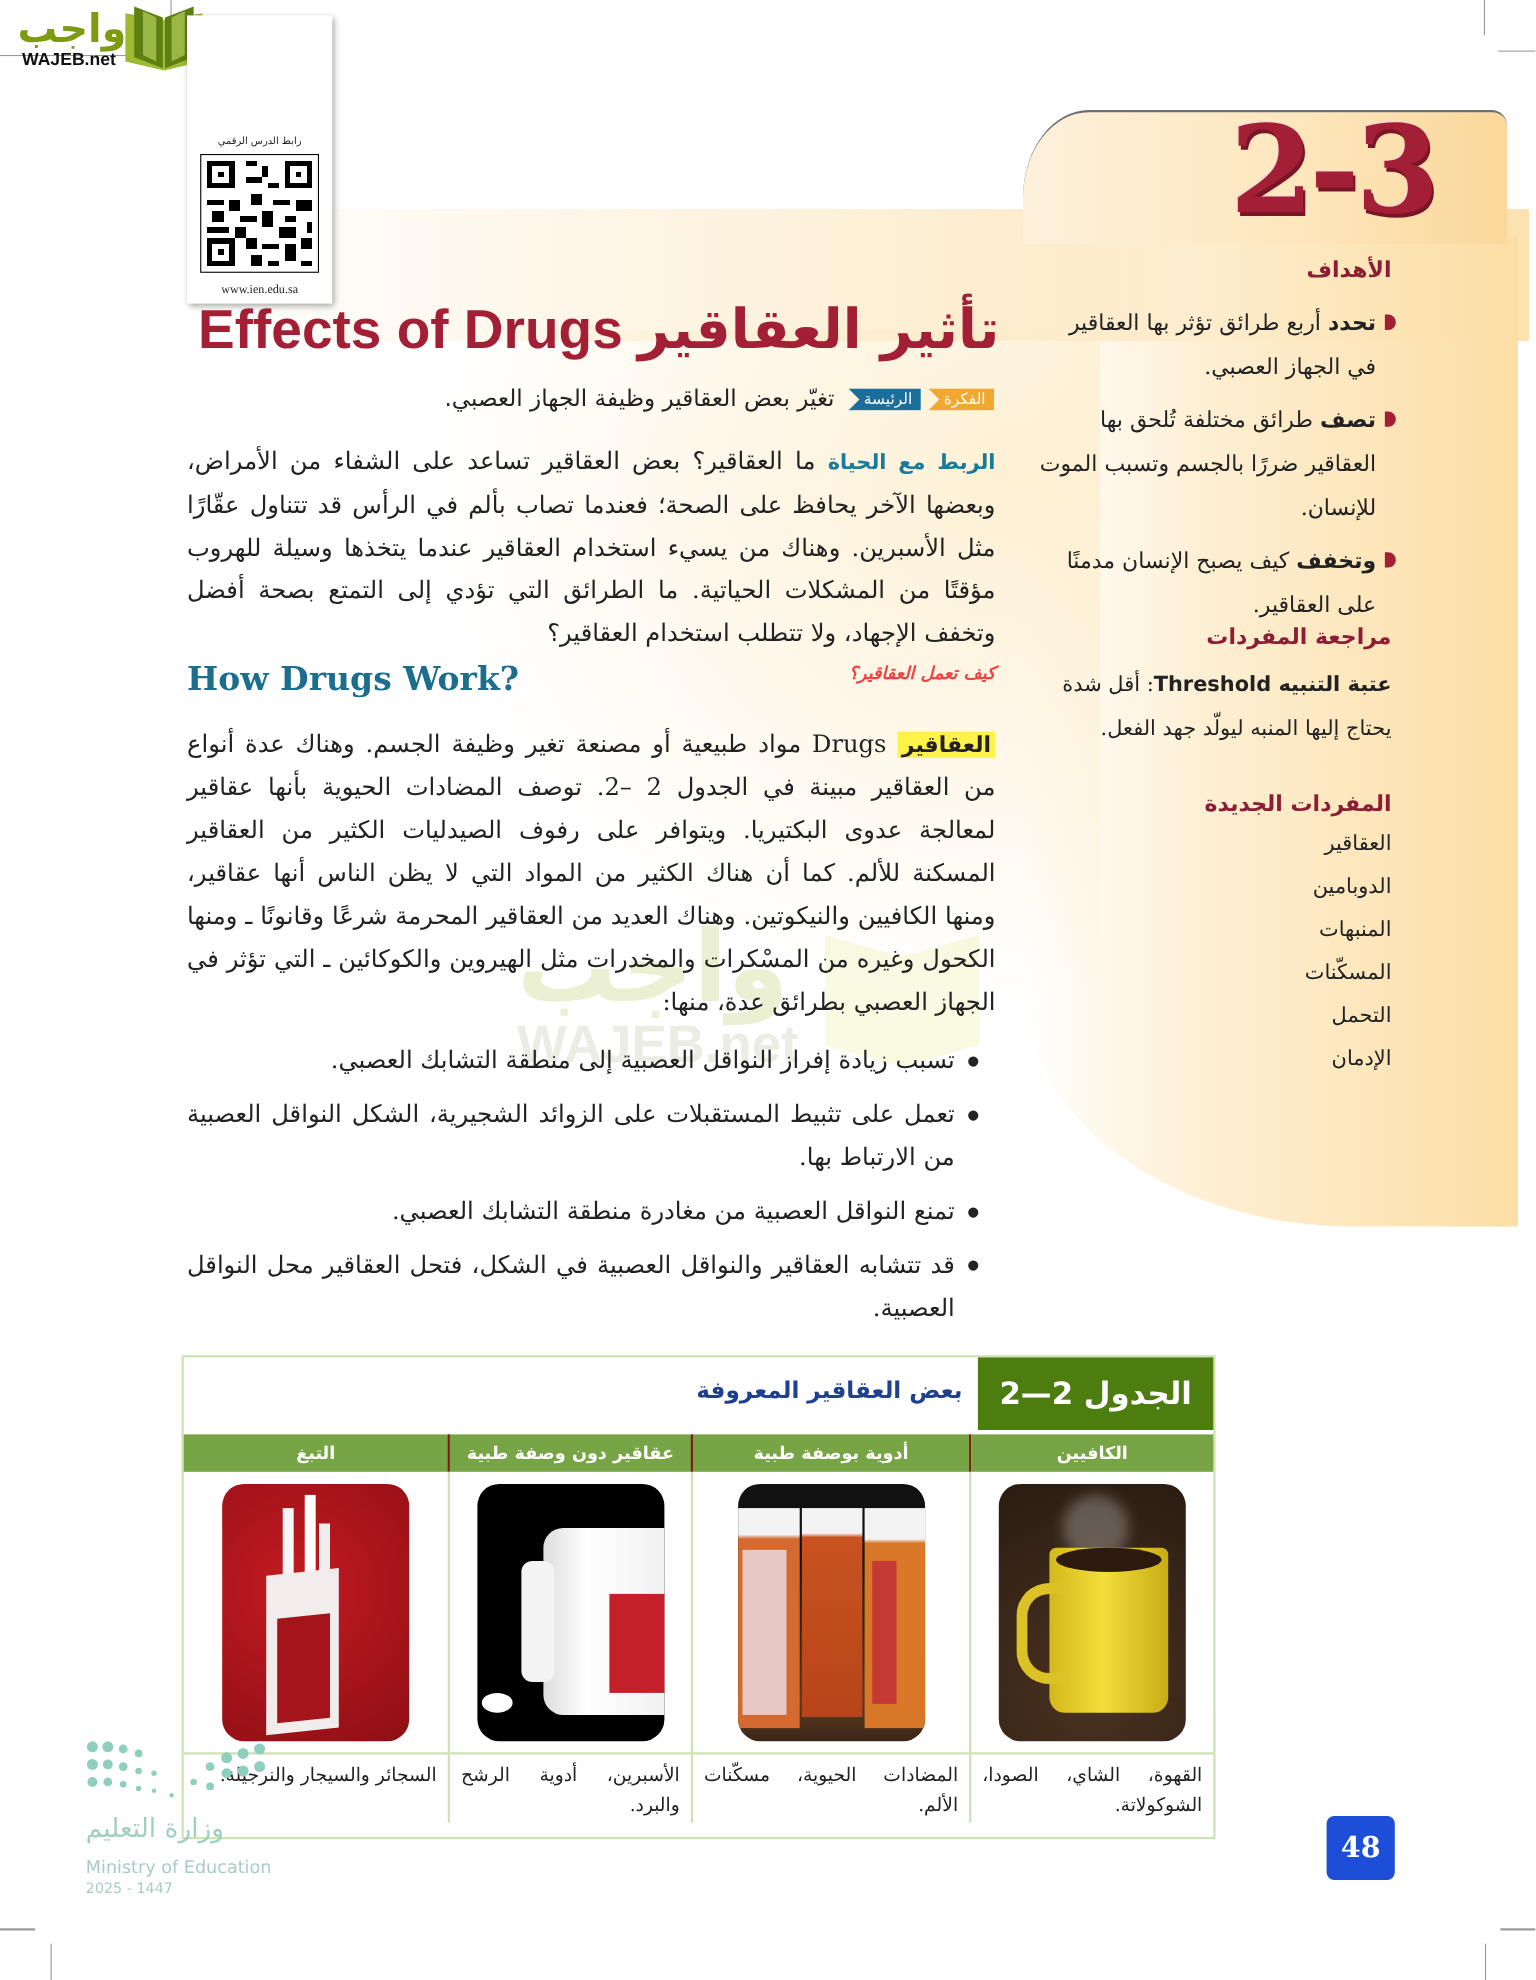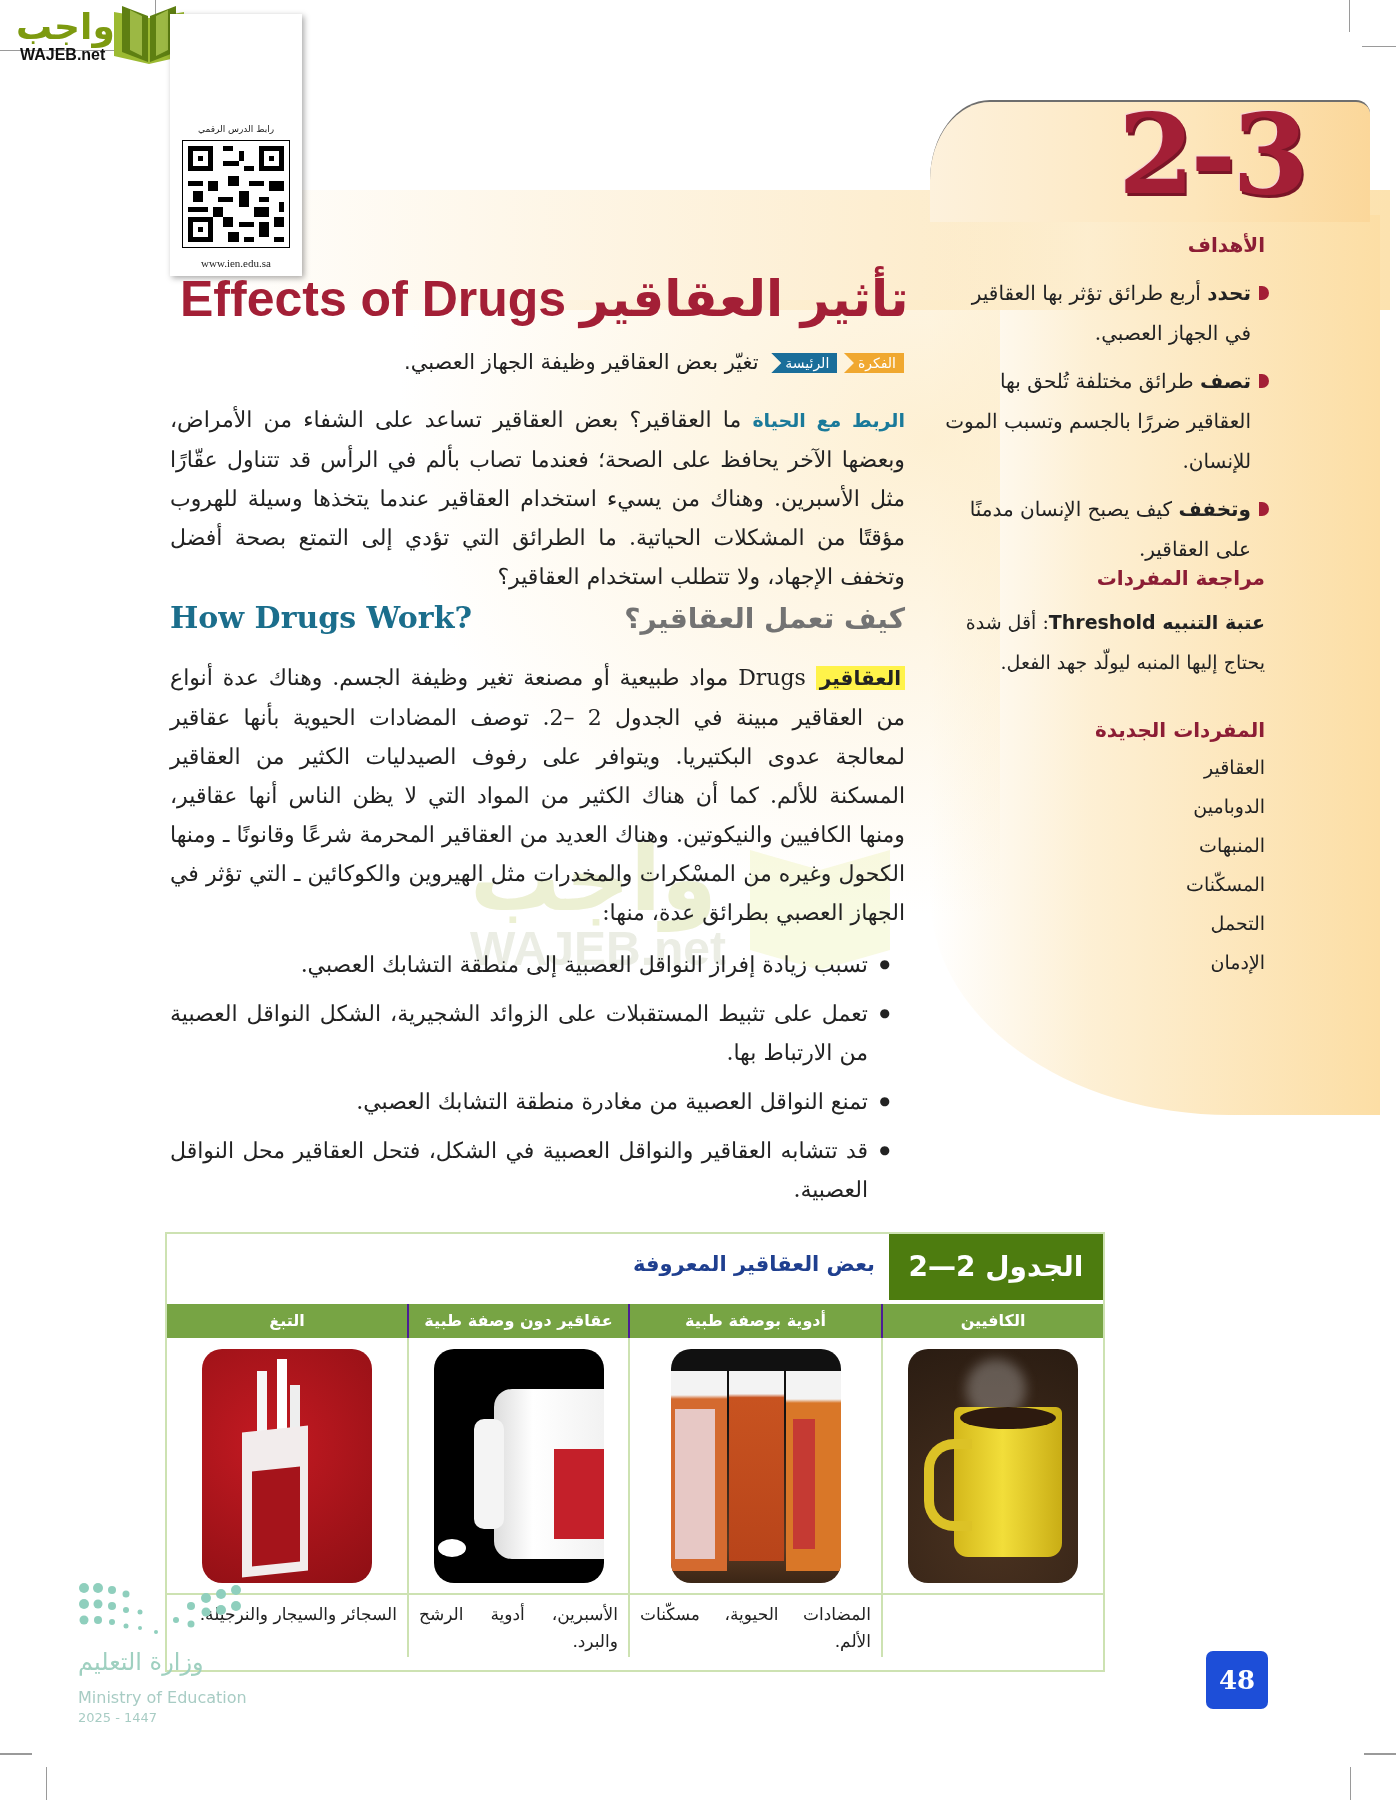--- a/index.html
+++ b/index.html
@@ -28,37 +28,37 @@
   .wajeb-en { position:absolute; left:12px; top:42px; font-family:"Liberation Sans", sans-serif; font-weight:bold; font-size:16px; color:#111; }
   .title { position:absolute; left:180px; top:270px; width:722px; text-align:right; font-family:"Liberation Sans", sans-serif; font-weight:bold; font-size:50px; color:#a31f36; white-space:nowrap; }
   .title .ar { font-family:"DejaVu Sans", sans-serif; }
   .main-idea { position:absolute; left:180px; top:350px; width:724px; direction:rtl; text-align:right; font-size:21px; font-weight:normal; font-family:"DejaVu Sans", sans-serif; }
   .badge-fikra { display:inline-block; background:#f0a830; color:#fff; font-size:14px; padding:2px 8px 2px 14px; clip-path:polygon(0 0,100% 0,100% 100%,0 100%,10px 50%); vertical-align:middle; }
   .badge-raisa { display:inline-block; background:#1a6e9a; color:#fff; font-size:14px; padding:2px 8px 2px 14px; vertical-align:middle; clip-path:polygon(0 0,100% 0,100% 100%,0 100%,10px 50%); margin-left:6px; }
   .para { position:absolute; left:170px; width:735px; direction:rtl; text-align:justify; font-size:22px; line-height:39px; font-family:"DejaVu Serif", serif; }
   .life-label { color:#1a7a9a; font-weight:bold; font-family:"DejaVu Sans", sans-serif; font-size:19px; }
   .sec-head { position:absolute; left:170px; top:600px; width:735px; height:40px; }
   .sec-en { position:absolute; left:0; top:0; font-family:"DejaVu Serif", serif; font-weight:bold; font-size:30px; color:#1b6e8c; }
-  .sec-ar { position:absolute; right:0; top:2px; font-family:"DejaVu Sans", sans-serif; font-weight:bold; font-size:28px; color:#737373; direction:rtl; }
+  .sec-ar { position:absolute; right:0; top:2px; font-family:"DejaVu Sans", sans-serif; font-weight:bold; font-size:16px; color:#ef4444; direction:rtl;font-style:italic; }
   .hl { background:#fff34a; font-weight:bold; font-family:"DejaVu Sans", sans-serif; font-size:20px; padding:0 4px; }
   .bullets { position:absolute; left:170px; top:945px; width:720px; direction:rtl; font-size:22px; line-height:39px; margin:0; padding:0; list-style:none; }
   .bullets li { position:relative; padding-right:22px; margin-bottom:10px; text-align:justify; }
   .bullets li::before { content:"\25CF"; position:absolute; right:0; top:0; font-size:12px; }
   .watermark { position:absolute; left:450px; top:830px; width:500px; height:140px; opacity:0.55; pointer-events:none; }
   .side { position:absolute; left:945px; width:320px; direction:rtl; text-align:right; }
   .side-h { font-family:"DejaVu Sans", sans-serif; font-weight:bold; font-size:20px; color:#8c1d35; }
   .obj { font-size:20px; line-height:40px; position:relative; padding-right:14px; margin-bottom:8px; }
   .obj .mk { position:absolute; right:-4px; top:13px; width:10px; height:14px; background:#a31f36; border-radius:0 8px 8px 0; }
   .obj b { font-family:"DejaVu Sans", sans-serif; }
   .vocab-list { list-style:none; margin:6px 0 0 0; padding:0; font-size:19px; line-height:39px; }
   .table-wrap { position:absolute; left:165px; top:1232px; width:936px; height:436px; border:2px solid #cde2b2; background:#fff; }
   .t-title { position:absolute; right:0; top:0; width:214px; height:66px; background:#4d7c0f; color:#fff; font-family:"DejaVu Sans", sans-serif; font-weight:bold; font-size:28px; line-height:66px; text-align:center; direction:rtl; }
   .t-sub { position:absolute; right:228px; top:18px; font-family:"DejaVu Sans", sans-serif; font-weight:bold; font-size:21px; color:#1f3f8f; direction:rtl; }
   .t-grid { position:absolute; left:0; top:70px; width:936px; display:grid; grid-template-columns:242px 221px 253px 220px; direction:ltr; }
-  .t-h { background:#77a444; color:#fff; font-family:"DejaVu Sans", sans-serif; font-weight:bold; font-size:16px; height:34px; line-height:34px; text-align:center; border-right:2px solid #4c1d95; direction:rtl; }
+  .t-h { background:#77a444; color:#fff; font-family:"DejaVu Sans", sans-serif; font-weight:bold; font-size:16px; height:34px; line-height:34px; text-align:center; border-right:2px solid #7f1d1d; direction:rtl; }
   .t-img { height:255px; border-right:2px solid #cde2b2; border-bottom:2px solid #cde2b2; display:flex; align-items:center; justify-content:center; }
   .t-img .ph { width:170px; height:234px; border-radius:20px; position:relative; overflow:hidden; }
   .t-txt { height:62px; border-right:2px solid #cde2b2; direction:rtl; text-align:justify; font-size:17px; line-height:27px; padding:6px 10px; box-sizing:border-box; }
   .moe { position:absolute; left:76px; top:1580px; width:200px; height:150px; }
   .moe-ar { position:absolute; left:78px; top:1648px; font-family:"DejaVu Sans", sans-serif; font-size:24px; color:#9fd0c0; direction:rtl; letter-spacing:2px; }
   .moe-en { position:absolute; left:78px; top:1688px; font-family:"DejaVu Sans", sans-serif; font-size:16px; color:#a8ccc4; }
   .moe-yr { position:absolute; left:78px; top:1710px; font-family:"DejaVu Sans", sans-serif; font-size:13px; color:#a8ccc4; }
   .page-num { position:absolute; left:1206px; top:1651px; width:62px; height:58px; background:#1d4ed8; color:#fff; border-radius:7px; font-family:"DejaVu Serif", serif; font-weight:bold; font-size:26px; line-height:58px; text-align:center; }
 </style>
 </head>
@@ -253,20 +253,21 @@
         <div style="position:absolute;left:58px;top:10px;width:60px;height:60px;border-radius:50%;background:rgba(200,200,200,0.35);filter:blur(6px);"></div>
         <div style="position:absolute;left:46px;top:58px;width:108px;height:150px;background:linear-gradient(90deg,#d4b81b,#f2de3a 45%,#c9ad15);border-radius:6px 6px 14px 14px;"></div>
         <div style="position:absolute;left:52px;top:58px;width:96px;height:22px;background:#2d1a0f;border-radius:50%;"></div>
         <div style="position:absolute;left:16px;top:90px;width:38px;height:72px;border:10px solid #dcc226;border-right:none;border-radius:30px 0 0 30px;"></div>
       </div>
     </div>
 
     <div class="t-txt">السجائر والسيجار والنرجيلة.</div>
     <div class="t-txt">الأسبرين، أدوية الرشح والبرد.</div>
     <div class="t-txt">المضادات الحيوية، مسكّنات الألم.</div>
+    <div class="t-txt" style="border-right:none;">القهوة، الشاي، الصودا، الشوكولاتة.</div>
   </div>
 </div>
 
 <div class="moe">
   <svg width="180" height="60" viewBox="0 0 180 60">
     <g fill="#8fcfbd">
       <circle cx="8" cy="8" r="5"></circle>
         <circle cx="22" cy="8" r="5"></circle>
         <circle cx="36" cy="10" r="4"></circle>
         <circle cx="50" cy="14" r="3.5"></circle>

